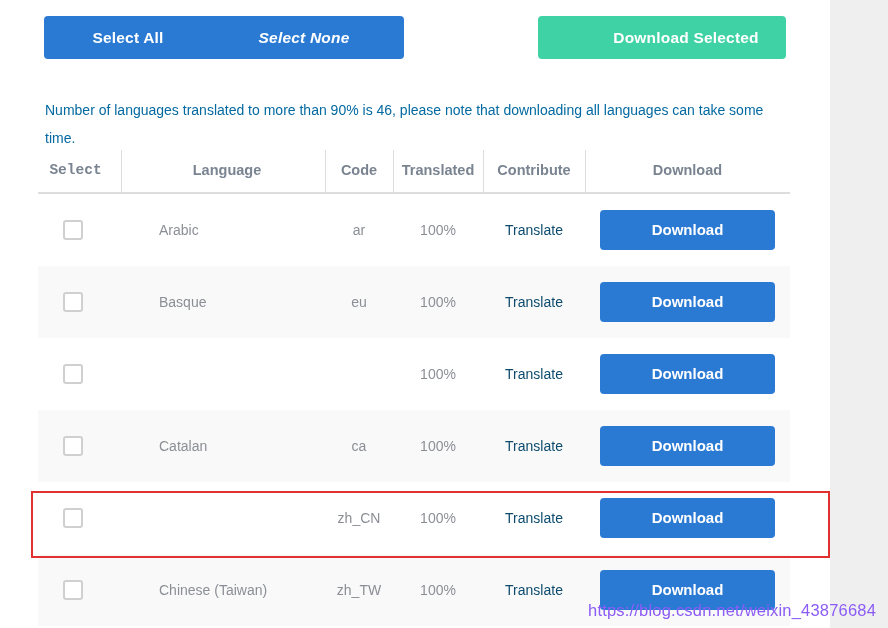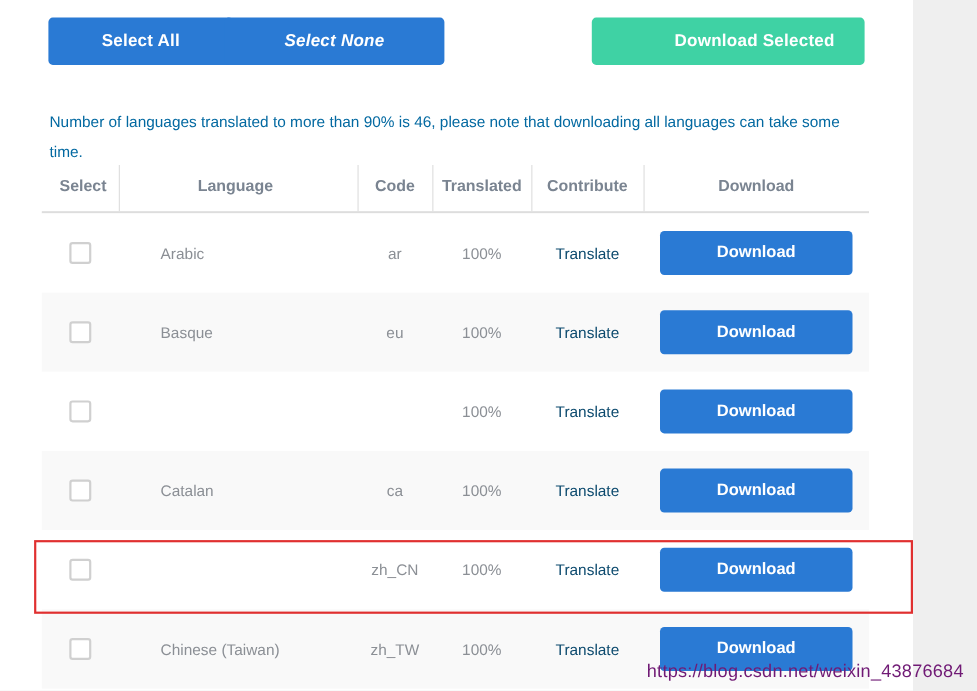--- a/index.html
+++ b/index.html
@@ -94,22 +94,22 @@
   }
   .th.divider::before {
     content: "";
     position: absolute;
     left: 0; top: 2px;
     width: 1px; height: 42px;
     background: #dddddd;
   }
 
   
-  .c-select     { left: 0px;   width: 75px; }
-  .c-language   { left: 70px;  width: 212px; }
+  .c-select     { left: 0px;   width: 75px; font-family: Liberation Mono, monospace; }
+  .c-language   { left: 83px;  width: 212px; }
   .c-code       { left: 287px; width: 68px; }
   .c-translated { left: 355px; width: 90px; }
   .c-contribute { left: 445px; width: 102px; }
   .c-download   { left: 547px; width: 205px; }
 
   .row {
     position: relative;
     height: 72px;
     background: #ffffff;
   }
@@ -172,21 +172,21 @@
     border: 2px solid #e03030;
     pointer-events: none;
     z-index: 40;
   }
 
   
   .watermark {
     position: absolute;
     left: 588px; top: 601px;
     font-size: 16.5px;
-    color: #701a75;
+    color: #8b5cf6;
     font-family: "Liberation Sans", sans-serif;
     white-space: nowrap;
     z-index: 60;
     letter-spacing: .2px;
   }
 </style>
 </head>
 <body>
 
 <div id="page">

